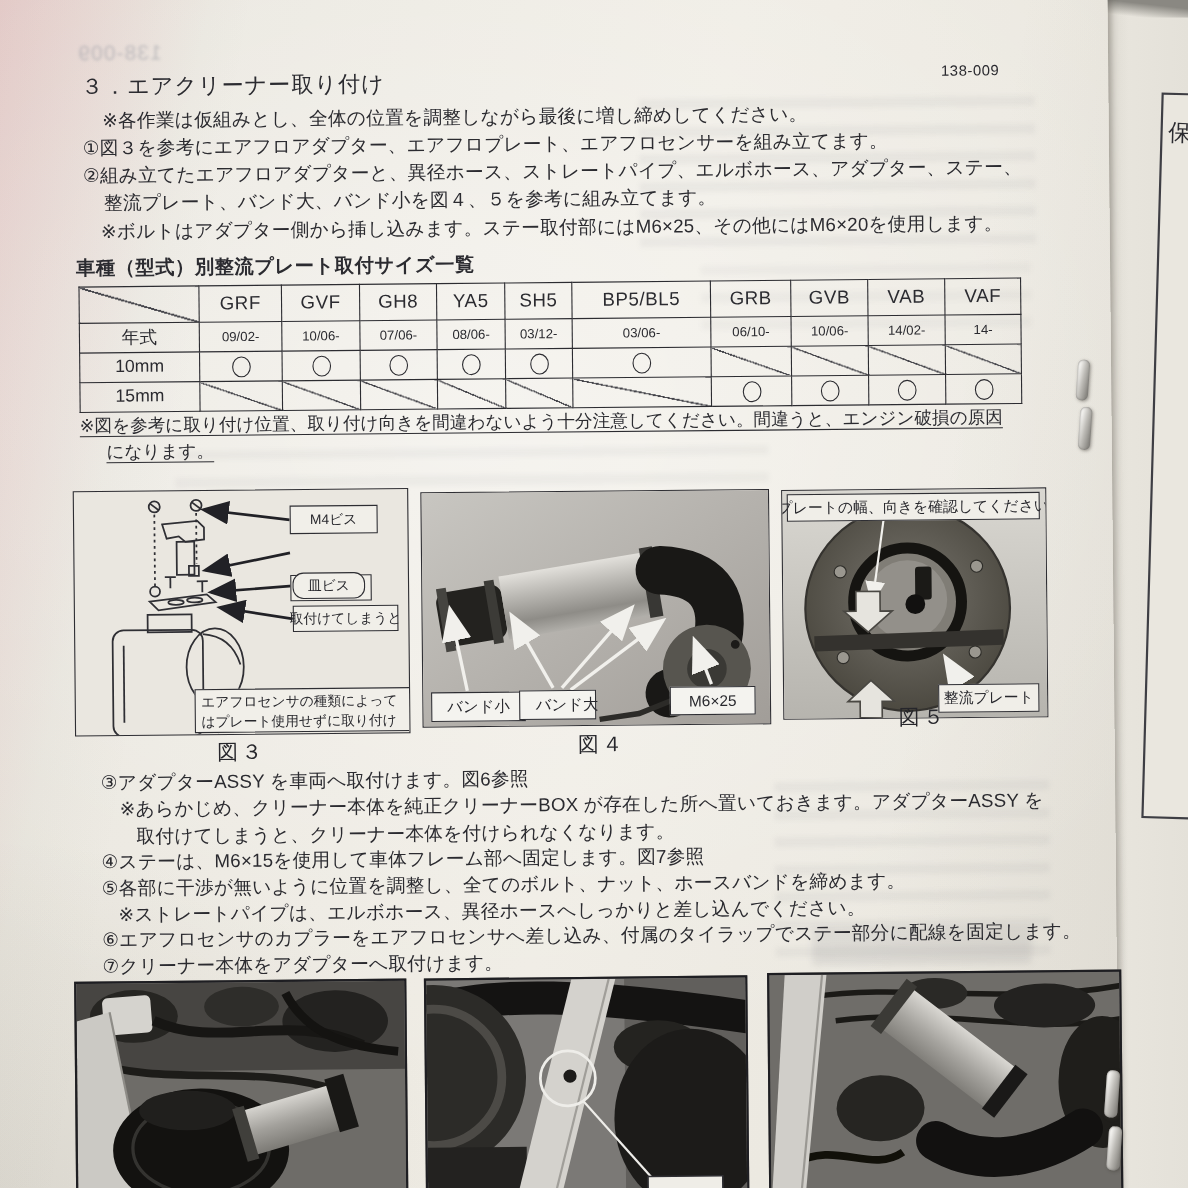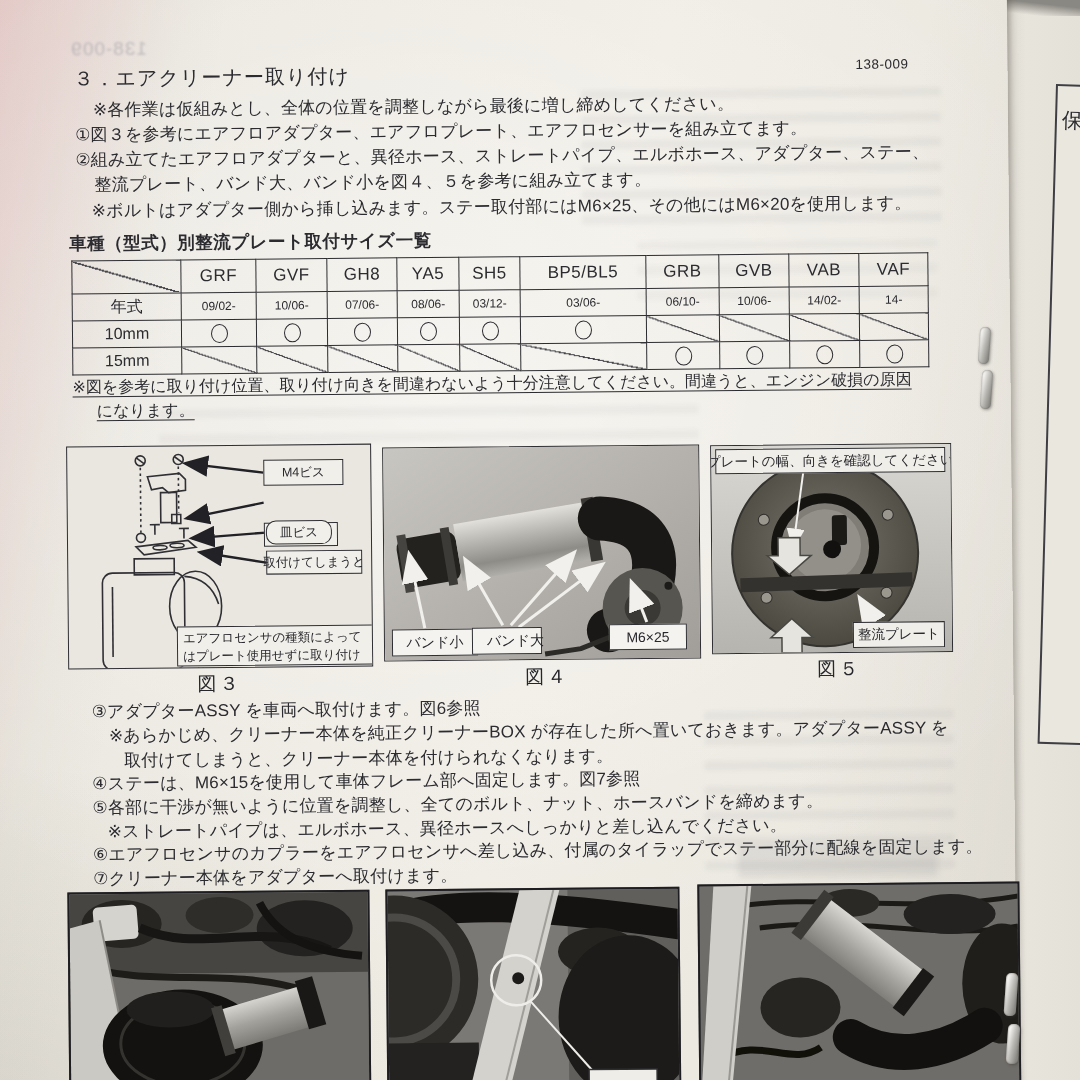--- a/index.html
+++ b/index.html
@@ -293,21 +293,21 @@
         <circle cx="120" cy="104" r="9" fill="#121110"></circle>
         <rect x="28" y="130" width="172" height="14" fill="#34322e" transform="rotate(-1.5 113 137)"></rect>
         <line x1="92" y1="26" x2="81" y2="102" stroke="#f2f1ed" stroke-width="2" marker-end="url(#ahw5)"></line>
         <path d="M66,92 h22 v18 h11 l-22,19 l-22,-19 h11 z" fill="#e6e4de" stroke="#4a4843" stroke-width="1.5"></path>
         <path d="M58,192 l21,-19 l21,19 h-11 v15 h-20 v-15 z" fill="#e6e4de" stroke="#4a4843" stroke-width="1.5"></path>
         <line x1="162" y1="178" x2="147" y2="153" stroke="#f1f0ec" stroke-width="3" marker-end="url(#ahw5)"></line>
       </svg>
       <div class="lbl lbl5" style="left:4px;   top:3px;   width:230px; height:25px;">プレートの幅、向きを確認してください</div>
       <div class="lbl lbl5" style="left:140px; top:177px; width:92px;  height:26px;">整流プレート</div>
     </div>
-    <div class="t figcap" style="left:816px; top:659px;font-family:Liberation Serif, serif;">図５</div>
+    <div class="t figcap" style="left:816px; top:642px;font-family:Liberation Serif, serif;">図５</div>
 
     <div class="t fs17" style="left:90px;  top:696px;">③アダプターASSY を車両へ取付けます。図6参照</div>
     <div class="t fs17" style="left:107px; top:720px;">※あらかじめ、クリーナー本体を純正クリーナーBOX が存在した所へ置いておきます。アダプターASSY を</div>
     <div class="t fs17" style="left:122px; top:745px;">取付けてしまうと、クリーナー本体を付けられなくなります。</div>
     <div class="t fs17" style="left:90px;  top:768px;">④ステーは、M6×15を使用して車体フレーム部へ固定します。図7参照</div>
     <div class="t fs17" style="left:90px;  top:792px;">⑤各部に干渉が無いように位置を調整し、全てのボルト、ナット、ホースバンドを締めます。</div>
     <div class="t fs17" style="left:105px; top:816px;">※ストレートパイプは、エルボホース、異径ホースへしっかりと差し込んでください。</div>
     <div class="t fs17" style="left:90px;  top:839px;">⑥エアフロセンサのカプラーをエアフロセンサへ差し込み、付属のタイラップでステー部分に配線を固定します。</div>
     <div class="t fs17" style="left:90px;  top:863px;">⑦クリーナー本体をアダプターへ取付けます。</div>
 

